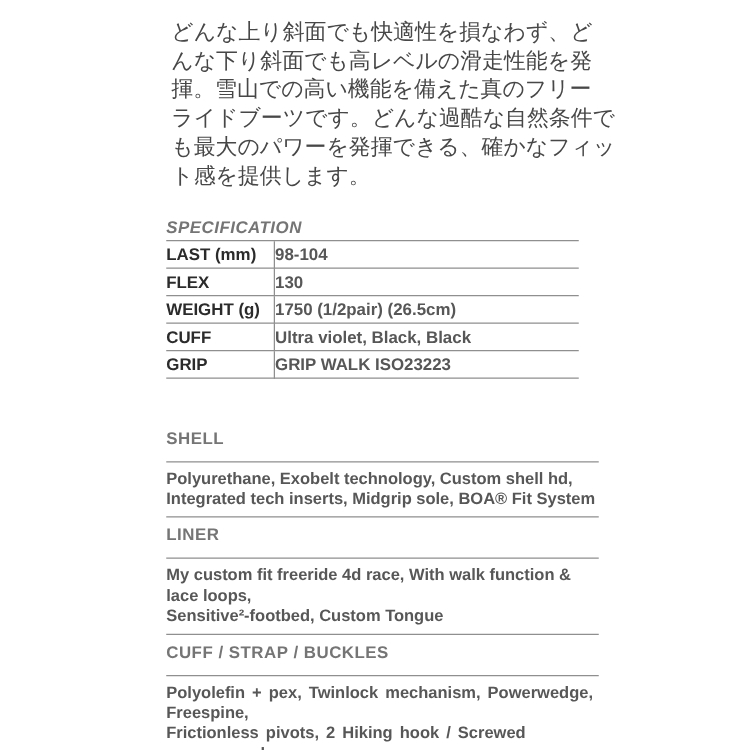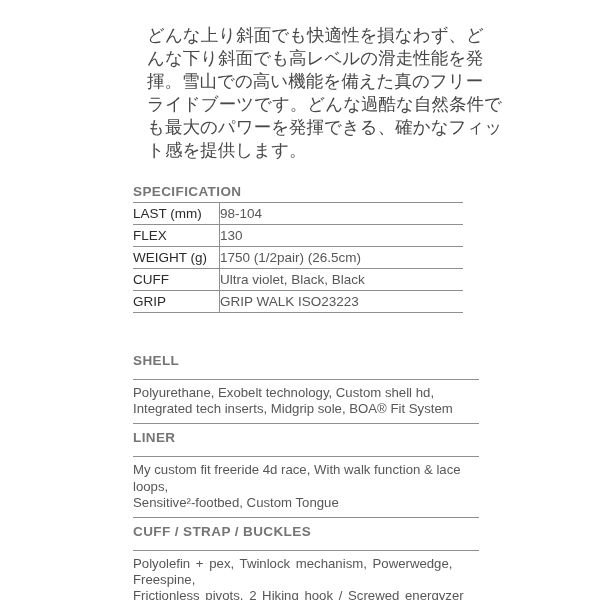--- a/index.html
+++ b/index.html
@@ -16,62 +16,64 @@
     background:var(--bg);
     font-family:"Liberation Sans","DejaVu Sans",sans-serif;
     overflow:hidden;
   }
   .content{
     margin-left:133px;
     padding-top:10px;
     width:360px;
   }
   .intro{
-    margin:14px;
+    margin:4px;
     width:360px;
     font-size:17.5px;
     line-height:23px;
     color:var(--jp-text);
     white-space:pre-line;
   }
   .spec-block{
     margin-top:22px;
     width:330px;
   }
   .spec-heading{
     margin:0;
     font-size:13.5px;
     font-weight:bold;
     letter-spacing:0.4px;
     color:var(--heading-gray);
     padding-bottom:3px;
     border-bottom:1px solid var(--rule);
+    font-style:italic;
   }
   table.spec-table{
     width:330px;
     border-collapse:collapse;
     table-layout:fixed;
   }
   table.spec-table td{
     border-bottom:1px solid var(--rule);
     height:21px;
     font-size:13.5px;
     vertical-align:middle;
     padding:0;
   }
   td.spec-label{
     width:86px;
     border-right:1px solid var(--rule);
-    font-weight:normal;
+    font-weight:bold;
     color:var(--text-primary);
     padding:0 4px 0 1px;
   }
   td.spec-value{
     color:var(--text-secondary);
     padding-left:9px;
+    font-weight:bold;
   }
   .sections{
     margin-top:40px;
     width:346px;
   }
   .section h3{
     margin:6px 0 0;
     font-size:13.5px;
     font-weight:bold;
     letter-spacing:0.4px;
@@ -80,20 +82,21 @@
     border-bottom:1px solid var(--rule);
   }
   .section:first-child h3{margin-top:0;}
   .section .sec-body{
     font-size:13.2px;
     line-height:16.2px;
     color:var(--text-secondary);
     padding:5px 0 6px;
     border-bottom:1px solid var(--rule);
     white-space:pre-line;
+    font-weight:bold;
   }
   .section .sec-body.spread{word-spacing:2px;}
 </style>
 </head>
 <body>
 
 <div class="content">
 
   <p class="intro">どんな上り斜面でも快適性を損なわず、ど
 んな下り斜面でも高レベルの滑走性能を発

